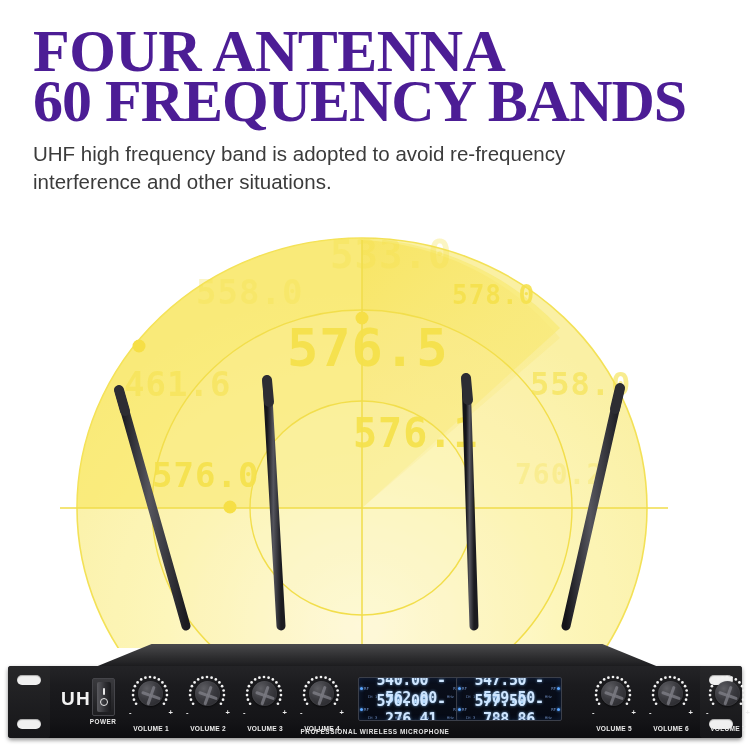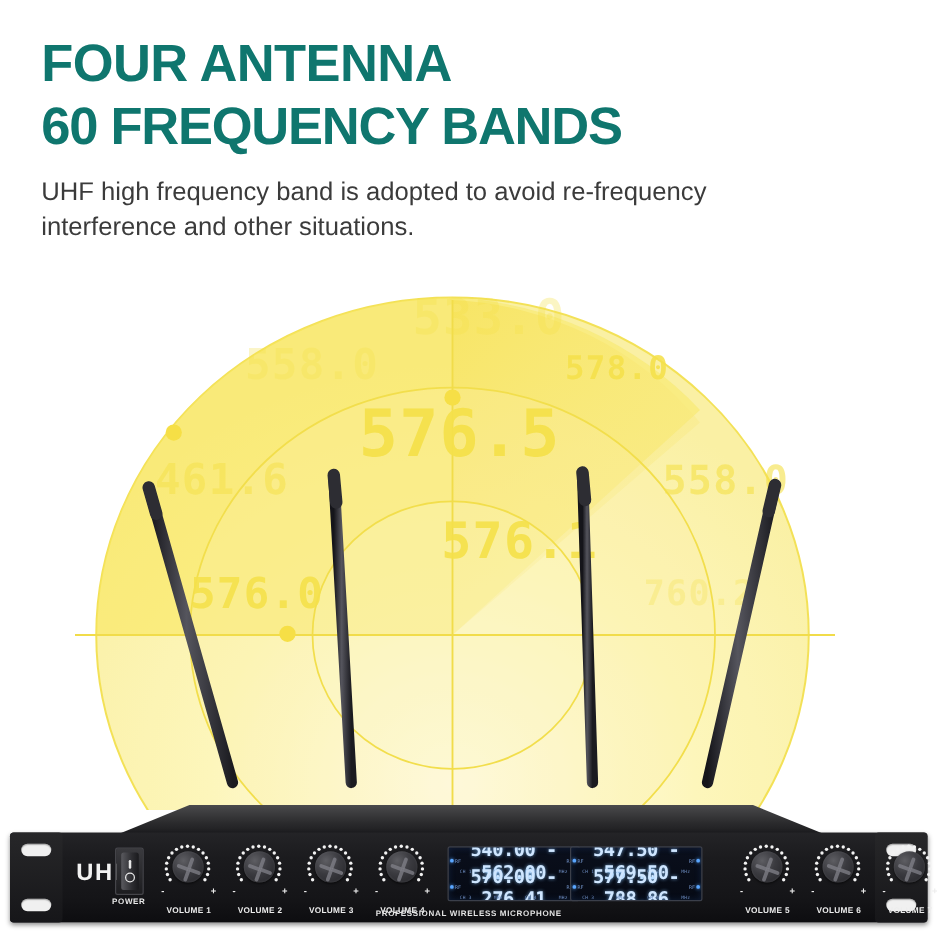--- a/index.html
+++ b/index.html
@@ -7,26 +7,26 @@
     width:750px;height:750px;overflow:hidden;
     background:#ffffff;
     font-family:"Liberation Sans", sans-serif;
     position:relative;
   }
   #page{position:relative;width:750px;height:750px;background:#fff;overflow:hidden;}
 
   
   .copy{position:absolute;left:33px;top:26px;width:660px;}
   .headline{
-    font-family:Liberation Sans, sans-serif;
+    font-family:Liberation Serif, serif;
     font-weight:bold;
-    font-size:42px;
+    font-size:60px;
     line-height:50px;
     letter-spacing:-0.5px;
-    color:#0f766e;
+    color:#4c1d95;
     margin:0;
     white-space:nowrap;
   }
   .headline .l2{display:block;letter-spacing:-1px;}
   .subcopy{
     margin:14px 0 0 0;
     font-family:"Liberation Sans", sans-serif;
     font-size:20.5px;
     line-height:28px;
     color:#3b3b3b;

